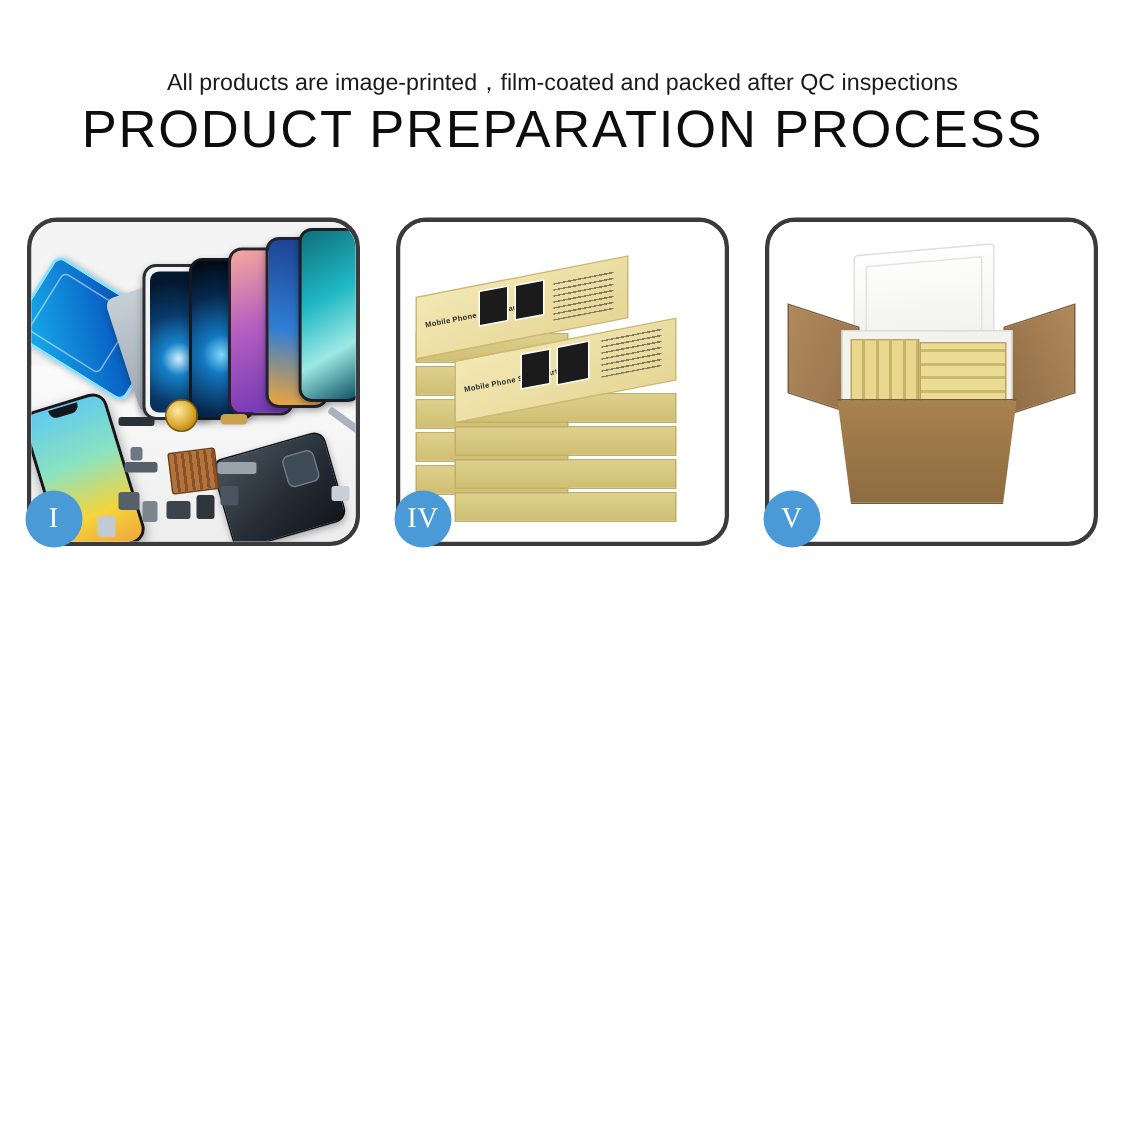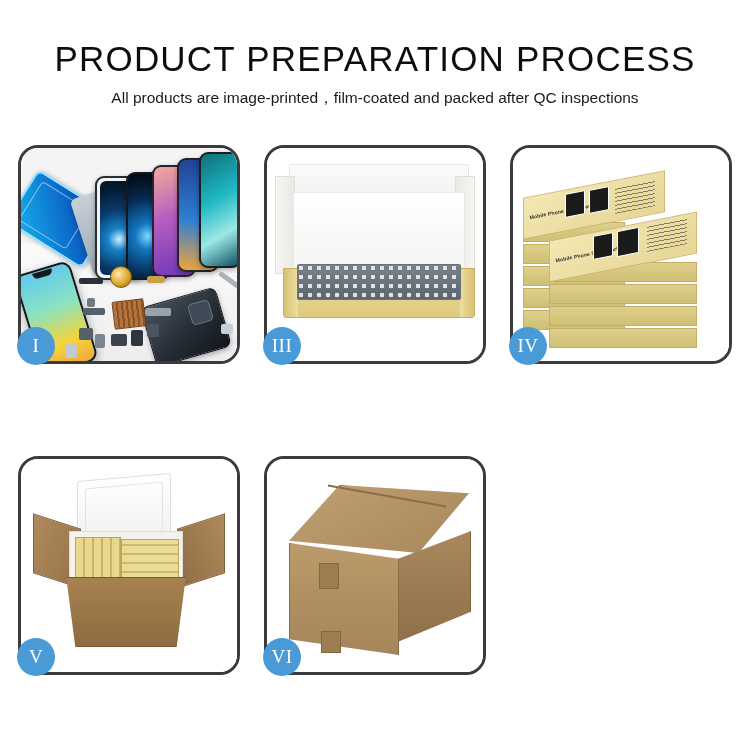--- a/index.html
+++ b/index.html
@@ -377,22 +377,22 @@
   .cb-tape{
     position:absolute; background:#9c7c51; border:1px solid #85683f;
   }
   .cb-tape1{ left:52px; top:104px; width:18px; height:24px; }
   .cb-tape2{ left:54px; top:172px; width:18px; height:20px; }
 </style>
 </head>
 <body>
 
 <div id="header">
+  <div id="page-subtitle">All products are image-printed，film-coated and packed after QC inspections</div>
   <div id="page-title">PRODUCT PREPARATION PROCESS</div>
-  <div id="page-subtitle">All products are image-printed，film-coated and packed after QC inspections</div>
 </div>
 
 <div id="steps-grid">
 
   <div class="step-card">
     <div class="card-inner scene-parts">
       <div class="floor"></div>
       <div class="ph ph-blue"></div>
       <div class="ph ph-glass"></div>
       <div class="ph ph-black"></div>
@@ -415,31 +415,20 @@
       <div class="sbit sb9"></div>
       <div class="sbit sb10"></div>
       <div class="sbit sb11"></div>
       <div class="sbit sb12"></div>
       <div class="sbit sb13"></div>
     </div>
     <div class="step-badge">I</div>
   </div>
 
 
-  <div class="step-card">
-    <div class="card-inner scene-foambox">
-      <div class="fb-lidback"></div>
-      <div class="fb-leftflap"></div>
-      <div class="fb-rightflap"></div>
-      <div class="fb-foamwall"></div>
-      <div class="fb-boxbody"></div>
-      <div class="fb-bubble"></div>
-    </div>
-    <div class="step-badge">III</div>
-  </div>
 
   <div class="step-card">
     <div class="card-inner scene-stack">
       <div class="sk-stack">
 
         <div class="sk-side" style="left:4px; top:56px; width:100px;"></div>
         <div class="sk-side" style="left:4px; top:78px; width:100px;"></div>
         <div class="sk-side" style="left:4px; top:100px; width:100px;"></div>
         <div class="sk-side" style="left:4px; top:122px; width:100px;"></div>
         <div class="sk-side" style="left:4px; top:144px; width:100px;"></div>
@@ -471,25 +460,14 @@
       <div class="ct-flapL"></div>
       <div class="ct-flapR"></div>
       <div class="ct-inner"></div>
       <div class="ct-yellowL"></div>
       <div class="ct-yellowR"></div>
       <div class="ct-front"></div>
     </div>
     <div class="step-badge">V</div>
   </div>
 
-  <div class="step-card">
-    <div class="card-inner scene-box">
-      <div class="cb-top"></div>
-      <div class="cb-seam"></div>
-      <div class="cb-side"></div>
-      <div class="cb-front"></div>
-      <div class="cb-tape cb-tape1"></div>
-      <div class="cb-tape cb-tape2"></div>
-    </div>
-    <div class="step-badge">VI</div>
-  </div>
 
 </div>
 
 </body></html>

